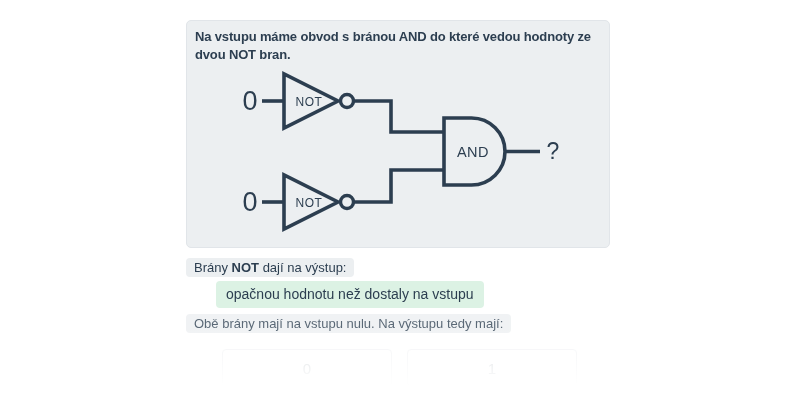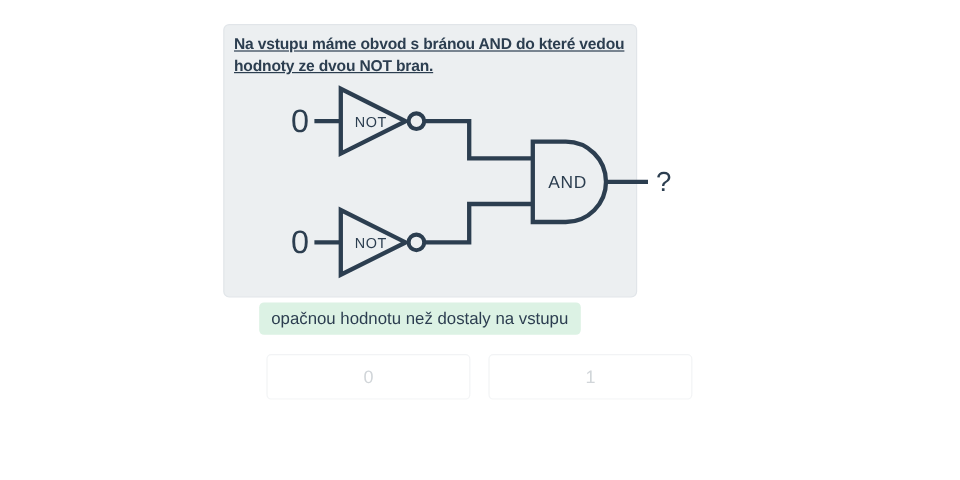--- a/index.html
+++ b/index.html
@@ -15,25 +15,24 @@
   body{
     width:800px;height:400px;position:relative;overflow:hidden;
     background:#ffffff;
     font-family:"Liberation Sans","DejaVu Sans",sans-serif;
     color:var(--navy);
   }
   .content{position:absolute;left:186px;top:20px;width:424px;}
 
   
   .question-panel{
-    position:relative;width:345px;height:228px;
+    position:relative;width:424px;height:228px;
     background:var(--panel-bg);
     border:1px solid var(--panel-border);
     border-radius:5px;
-    text-decoration:underline;
   }
   .q-title{
     margin:0;padding:7px 9px 0 8px;
     font-size:13px;font-weight:bold;line-height:1.42;
     letter-spacing:-0.15px;color:var(--navy);
   }
   svg.circuit{position:absolute;left:0;top:37px;display:block;}
   .wire{stroke:var(--navy);stroke-width:3.6;fill:none;}
   .gate{stroke:var(--navy);stroke-width:3.6;fill:none;stroke-linejoin:miter;}
   .bubble{stroke:var(--navy);stroke-width:3.4;fill:none;}
@@ -113,23 +112,29 @@
 
       <g>
         <path class="gate" d="M257,60 H284.5 A33.5,33.5 0 0 1 284.5,127 H257 Z"></path>
         <text class="gate-label-md" x="286" y="98.5" text-anchor="middle">AND</text>
         <line class="wire" x1="318" y1="93.5" x2="353" y2="93.5"></line>
         <text class="qmark" x="366" y="101" text-anchor="middle">?</text>
       </g>
     </svg>
   </section>
 
+  <div class="chip gray">
+    <span>Brány </span>
+      <b>NOT</b>
+      <span> dají na výstup:</span>
+  </div>
 
   <div class="chip green">opačnou hodnotu než dostaly na vstupu</div>
 
+  <div class="chip gray faded">Obě brány mají na vstupu nulu. Na výstupu tedy mají:</div>
 
   <div class="options">
     <button type="button">0</button>
     <button type="button">1</button>
   </div>
 
 </div>
 
 <div class="fade-overlay"></div>
 

